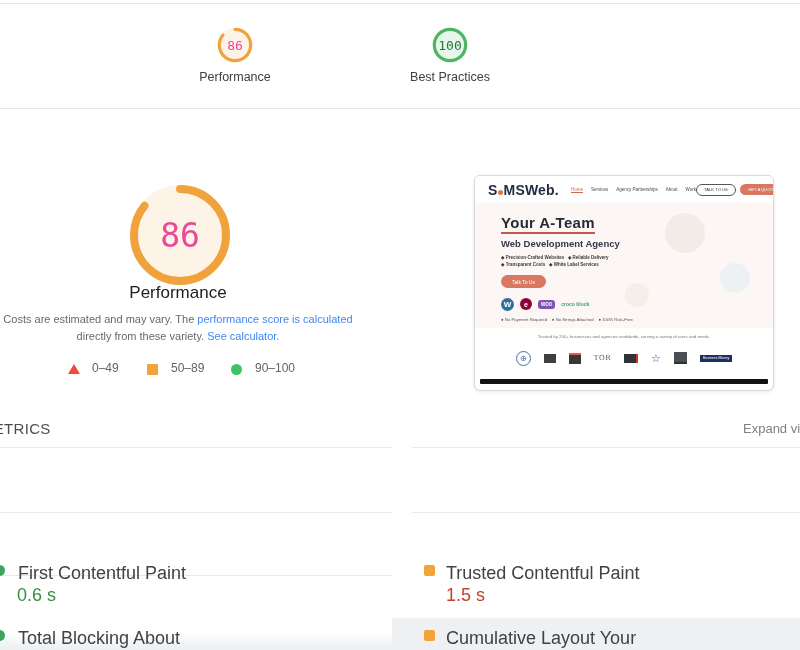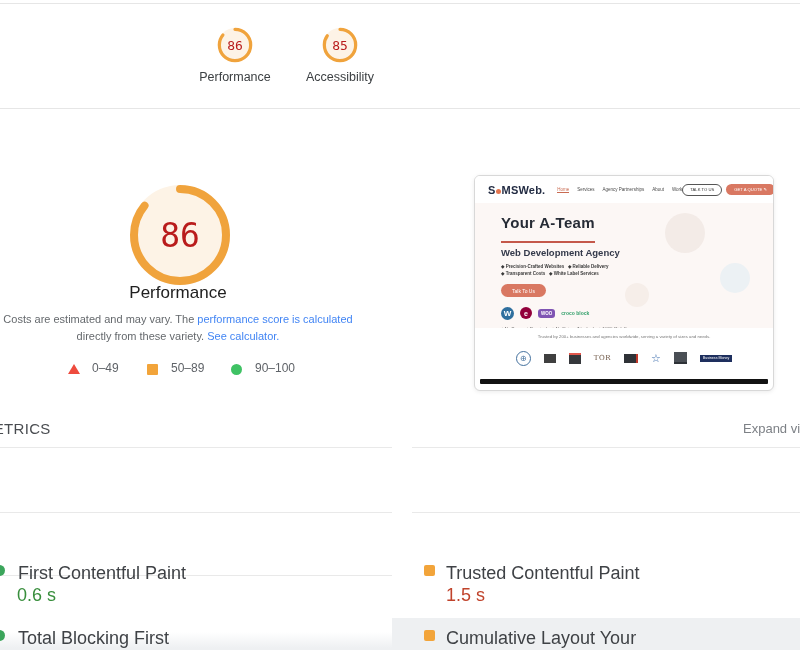--- a/index.html
+++ b/index.html
@@ -13,21 +13,21 @@
   .strip-gauge{position:absolute;top:22px;width:110px;display:flex;flex-direction:column;align-items:center;cursor:pointer;}
   .gauge{position:relative;display:flex;align-items:center;justify-content:center;}
   .gauge svg{display:block;}
   .gauge .arc{fill:none;stroke-linecap:round;}
   .gauge-num{position:absolute;font-family:"DejaVu Sans Mono",monospace;}
   .strip-gauge .gauge-num{font-size:13px;}
   .strip-label{margin-top:6px;font-size:12.5px;color:#3c4043;}
 
   .status-average .arc{stroke:#f0a33c;}
   .status-average .gauge-fill{fill:#fdf3e6;}
-  .status-average .gauge-num{color:#b91c1c;}
+  .status-average .gauge-num{color:#ec4899;}
   .status-pass .arc{stroke:#4cb663;}
   .status-pass .gauge-fill{fill:#e9f6eb;}
   .status-pass .gauge-num{color:#187c33;}
 
   
   .big-gauge{left:128px;top:183px;width:104px;height:104px;}
   .big-gauge .gauge-num{font-size:33px;}
   .perf-title{left:0;top:283px;width:356px;text-align:center;font-size:17px;color:#212121;}
   .disclaimer{left:-12px;top:311px;width:380px;text-align:center;font-size:11px;line-height:17px;color:#65696d;}
   .disclaimer a{color:#4285f4;text-decoration:none;cursor:pointer;}
@@ -36,32 +36,32 @@
   .lg-tri{position:absolute;left:68px;top:5px;width:0;height:0;
           border-left:6px solid transparent;border-right:6px solid transparent;border-bottom:10px solid #ee4b3e;}
   .lg-sq{position:absolute;left:147px;top:5px;width:11px;height:11px;background:#f2a43a;border-radius:1px;}
   .lg-ci{position:absolute;left:231px;top:5px;width:11px;height:11px;background:#3fc264;border-radius:50%;}
 
   
   .shot{left:474px;top:175px;width:298px;height:214px;background:#fff;border:1px solid #d8d8d8;
         border-radius:6px;box-shadow:0 1px 4px rgba(0,0,0,.08);overflow:hidden;}
   .shot-header{position:absolute;left:0;top:0;width:100%;height:27px;display:flex;align-items:center;
                padding-left:13px;box-sizing:border-box;background:#fff;}
-  .site-logo{font-size:11px;font-weight:bold;color:#232c43;letter-spacing:.2px;white-space:nowrap;}
+  .site-logo{font-size:14px;font-weight:bold;color:#232c43;letter-spacing:.2px;white-space:nowrap;}
   .logo-dot{display:inline-block;width:5px;height:5px;background:#e4764f;border-radius:50%;margin:0 .5px;}
   .shot-nav{display:flex;gap:8px;margin-left:12px;font-size:4.5px;color:#4a4a4a;white-space:nowrap;}
   .shot-nav .active{color:#c96b52;border-bottom:.5px solid #c96b52;}
   .shot-btns{margin-left:auto;margin-right:9px;display:flex;gap:4px;align-items:center;}
   .btn-outline{font-size:4.2px;color:#333;border:.6px solid #555;border-radius:8px;padding:2.5px 7px;white-space:nowrap;}
   .btn-filled{font-size:4.2px;color:#fff;background:#d97862;border-radius:8px;padding:3px 8px;white-space:nowrap;}
   .shot-hero{position:absolute;left:0;top:27px;width:100%;height:125px;background:#fcf7f5;overflow:hidden;}
   .blob{position:absolute;border-radius:50%;}
   .hero-inner{position:absolute;left:26px;top:11px;}
   .hero-title{display:inline-block;font-size:15px;font-weight:bold;color:#262b35;letter-spacing:.3px;
-              border-bottom:2px solid #c4584a;padding-bottom:10px;}
+              border-bottom:2px solid #c4584a;padding-bottom:1px;}
   .hero-sub{margin-top:4px;font-size:9.5px;font-weight:bold;color:#33394a;}
   .hero-bullets{margin-top:5px;font-size:4.5px;font-weight:bold;color:#3a3a3a;line-height:7px;white-space:pre;}
   .hero-cta{display:inline-block;margin-top:7px;background:#d97862;color:#fff;font-size:5px;
             padding:3.5px 11px;border-radius:8px;}
   .tech-row{display:flex;align-items:center;gap:6px;margin-top:9px;height:14px;}
   .wp-ic{width:13px;height:13px;border-radius:50%;background:#2f6f9e;color:#fff;font-size:8px;font-weight:bold;
          display:flex;align-items:center;justify-content:center;}
   .el-ic{width:12px;height:12px;border-radius:50%;background:#92003b;color:#fff;font-size:7px;font-weight:bold;
          display:flex;align-items:center;justify-content:center;}
   .woo-ic{background:#7f54b3;color:#fff;font-size:4.5px;font-weight:bold;border-radius:3px;padding:2px 3px;}
@@ -105,29 +105,29 @@
   <div class="strip-gauge status-average" style="left:180px">
     <div class="gauge">
       <svg width="38" height="38" viewBox="0 0 40 40">
         <circle class="gauge-fill" cx="20" cy="20" r="18"></circle>
         <circle class="arc" cx="20" cy="20" r="16.5" stroke-width="3.4" pathLength="100" transform="rotate(-90 20 20)" stroke-dasharray="86 14"></circle>
       </svg>
       <span class="gauge-num">86</span>
     </div>
     <span class="strip-label">Performance</span>
   </div>
-  <div class="strip-gauge status-average" style="left:285px">
+  <div class="strip-gauge status-pass" style="left:395px">
     <div class="gauge">
       <svg width="38" height="38" viewBox="0 0 40 40">
         <circle class="gauge-fill" cx="20" cy="20" r="18"></circle>
-        <circle class="arc" cx="20" cy="20" r="16.5" stroke-width="3.4" pathLength="100" transform="rotate(-90 20 20)" stroke-dasharray="85 15"></circle>
+        <circle class="arc" cx="20" cy="20" r="16.5" stroke-width="3.4" pathLength="100" transform="rotate(-90 20 20)" stroke-dasharray="100 0"></circle>
       </svg>
-      <span class="gauge-num">85</span>
+      <span class="gauge-num">100</span>
     </div>
-    <span class="strip-label">Accessibility</span>
+    <span class="strip-label">Best Practices</span>
   </div>
 </div>
 
 <div class="gauge abs big-gauge status-average">
   <svg width="104" height="104" viewBox="0 0 104 104">
     <circle class="gauge-fill" cx="52" cy="52" r="50"></circle>
     <circle class="arc" cx="52" cy="52" r="46" stroke-width="8" pathLength="100" transform="rotate(-90 52 52)" stroke-dasharray="86 14"></circle>
   </svg>
   <span class="gauge-num">86</span>
 </div>
@@ -206,21 +206,21 @@
 <div class="hr" style="left:412px;top:512px;width:408px"></div>
 <div class="hr" style="left:0;top:575px;width:392px"></div>
 
 <div class="metric pass">
   <span class="m-icon" style="left:-6px;top:461px"></span>
   <span class="m-name" style="left:18px;top:459px">First Contentful Paint</span>
   <span class="m-value" style="left:17px;top:481px">0.6 s</span>
 </div>
 <div class="metric pass">
   <span class="m-icon" style="left:-6px;top:526px"></span>
-  <span class="m-name" style="left:18px;top:524px">Total Blocking First</span>
+  <span class="m-name" style="left:18px;top:524px">Total Blocking About</span>
 
 </div>
 <div class="metric pass">
   
   
   
 </div>
 <div class="metric average">
   <span class="m-icon" style="left:424px;top:461px"></span>
   <span class="m-name" style="left:446px;top:459px">Trusted Contentful Paint</span>

